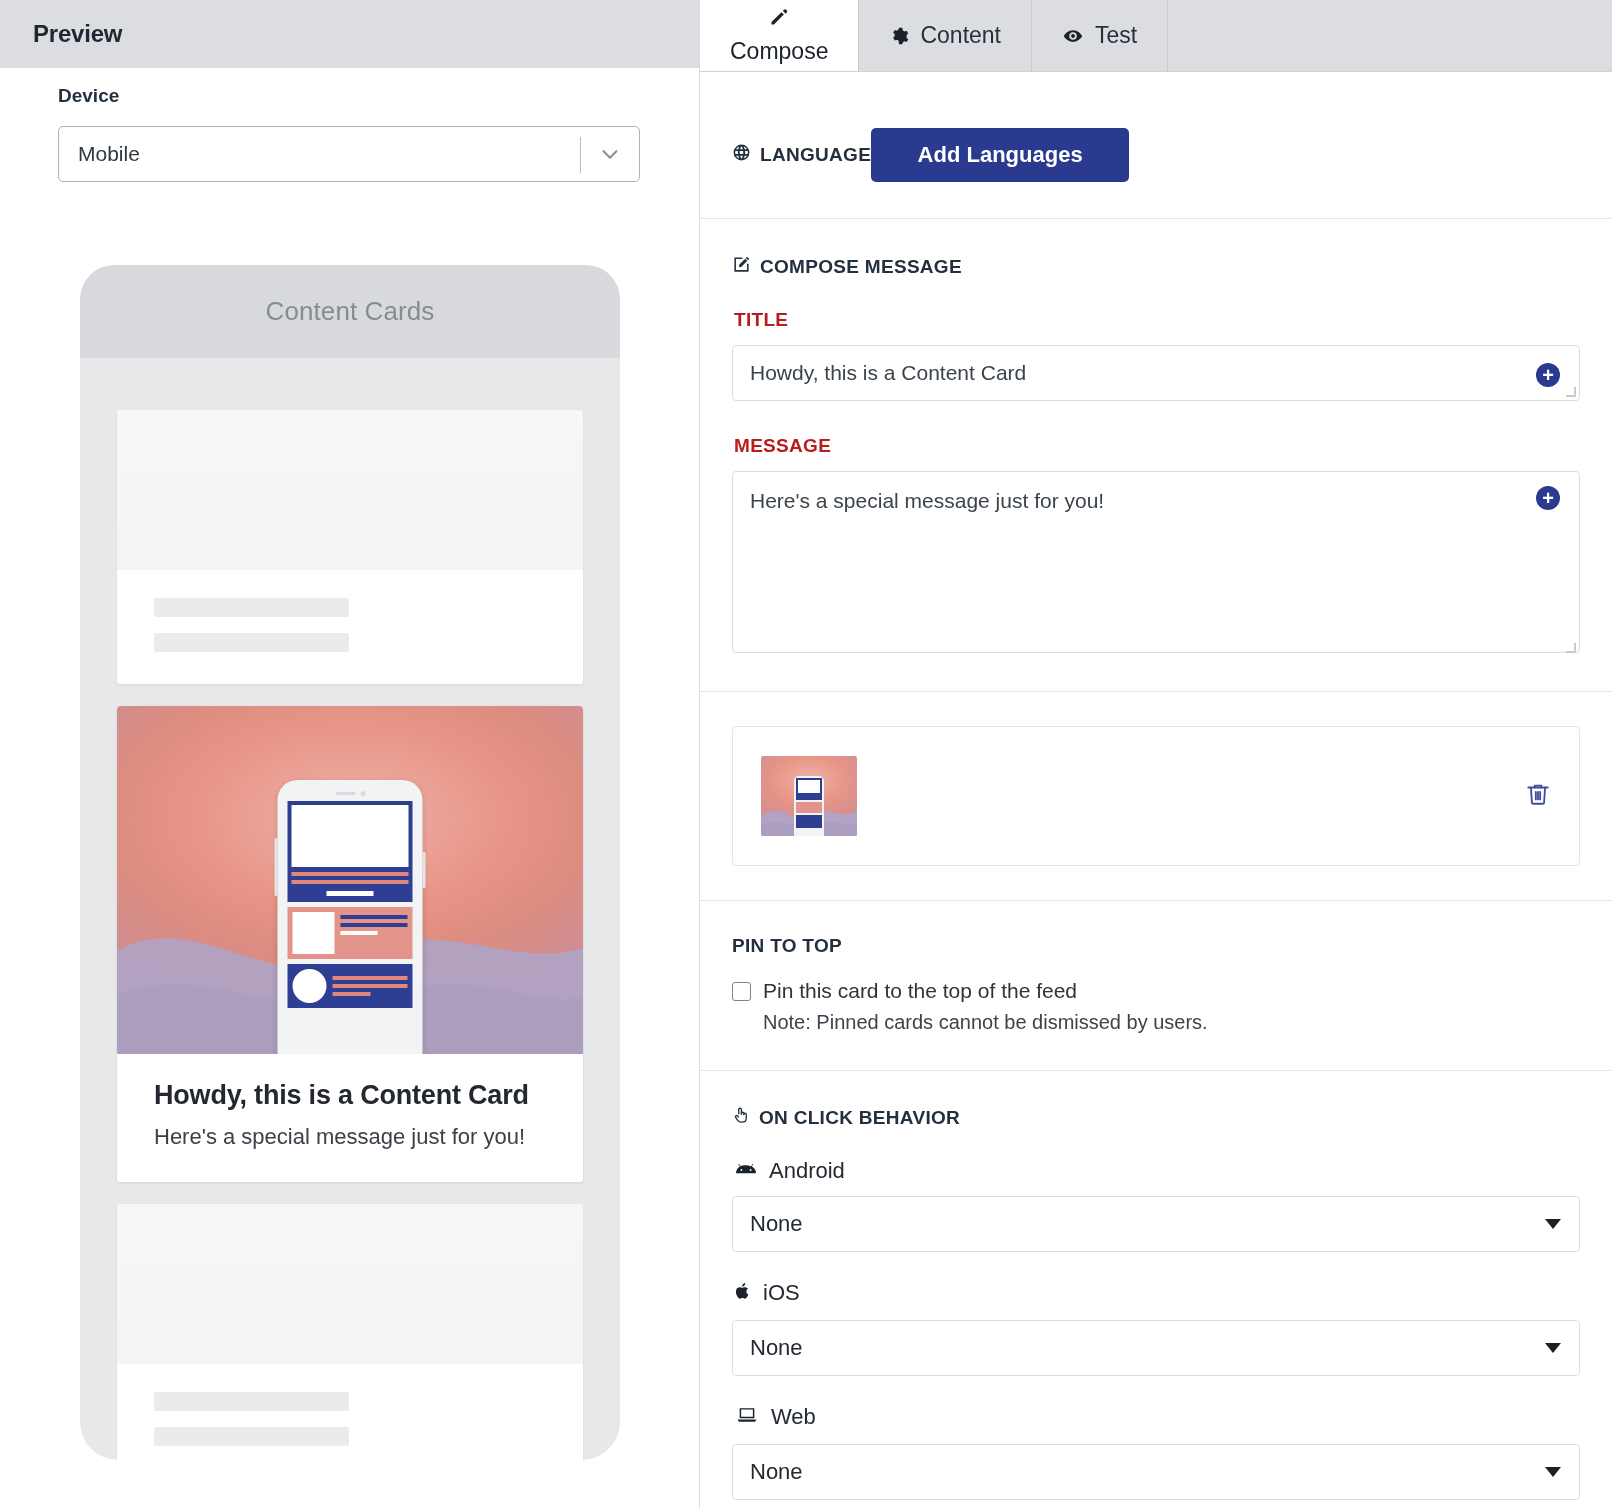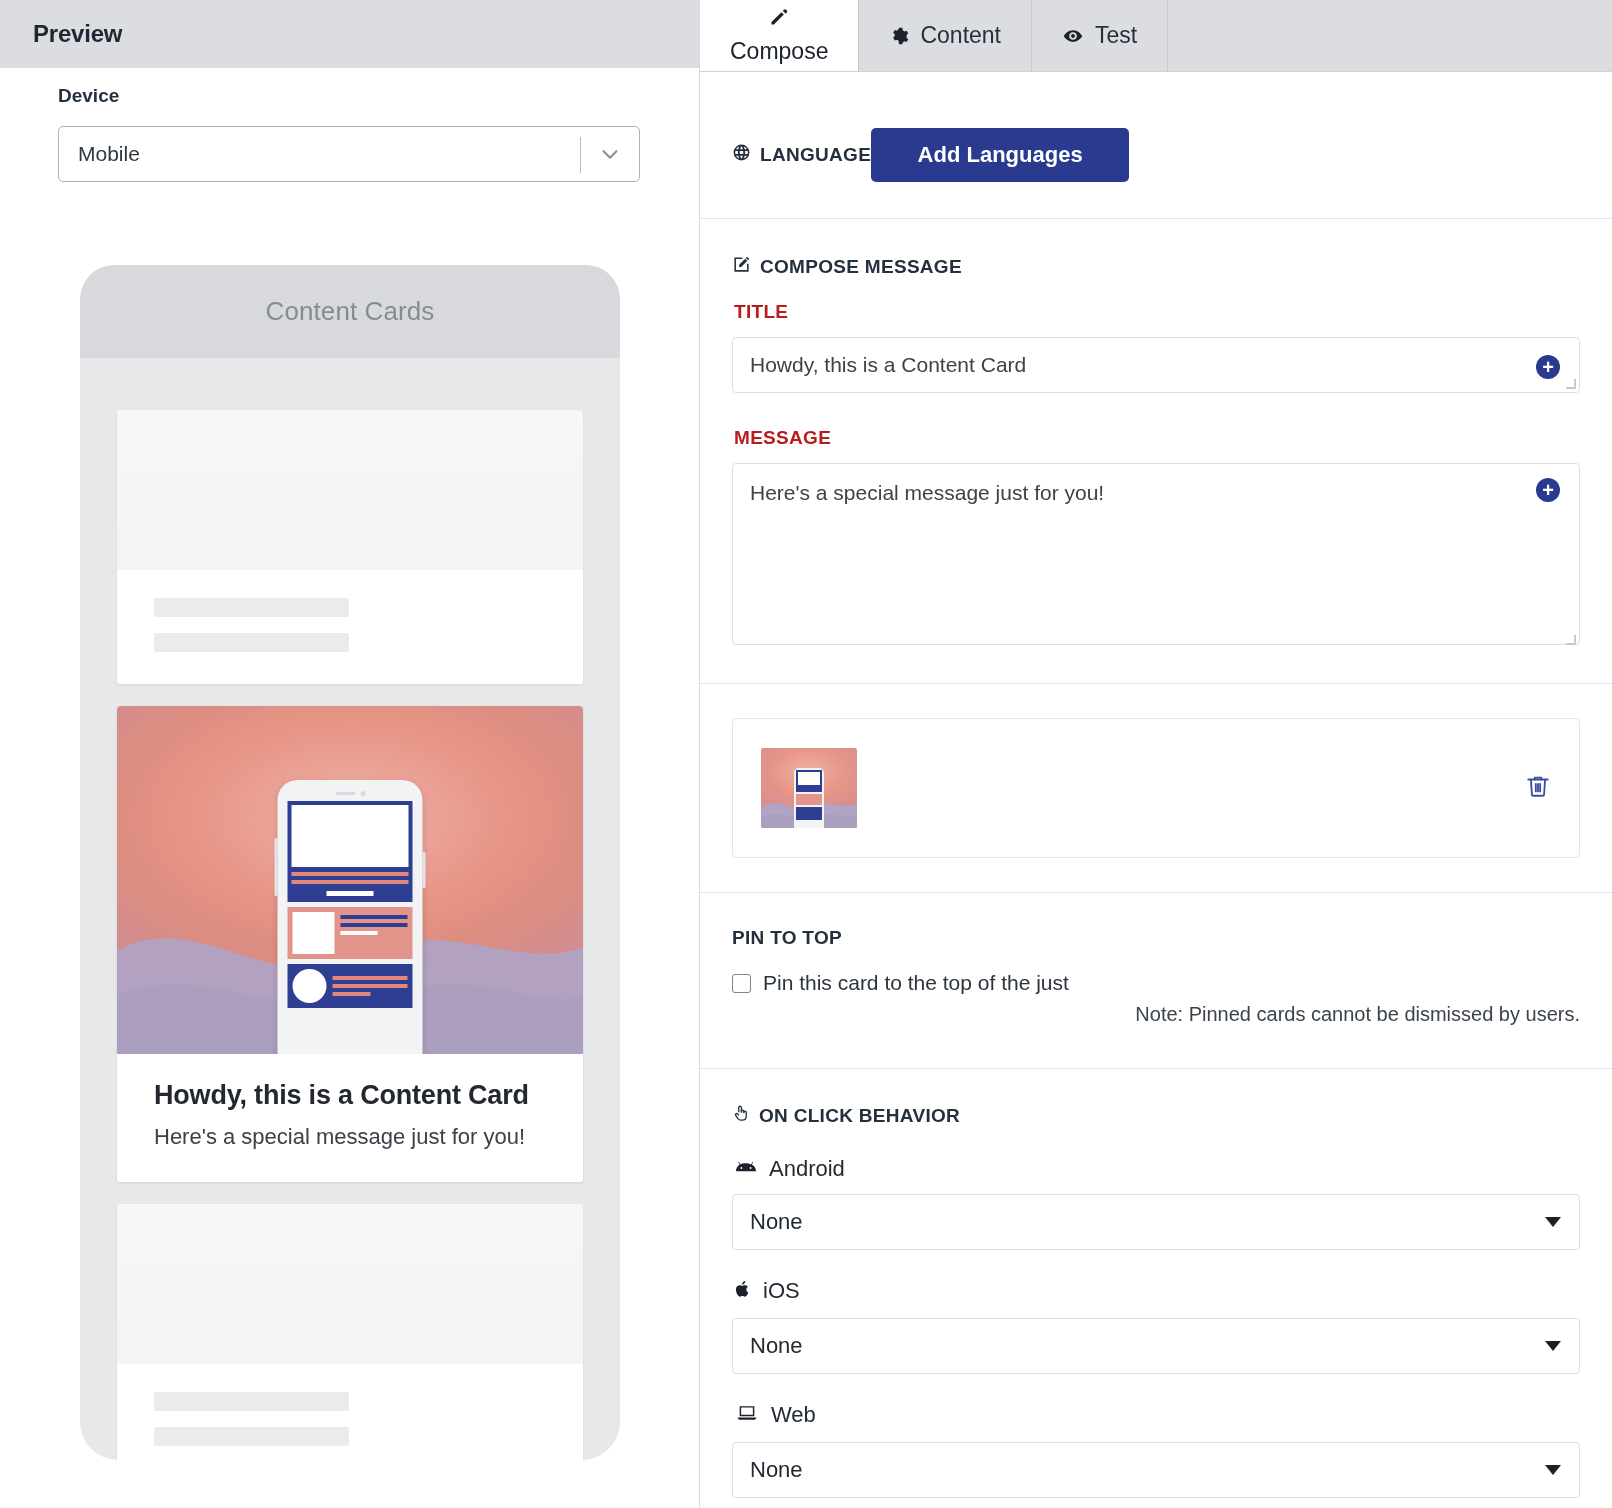--- a/index.html
+++ b/index.html
@@ -271,21 +271,21 @@
   .trash-btn { cursor:pointer; }
 
   .pin-sec { padding: 34px 32px 34px 32px; }
   .check-row { display:flex; align-items:center; gap:12px; margin-top: 22px; }
   .checkbox {
     width: 19px; height: 19px; border: 1.6px solid #7d848c;
     border-radius: 3px; background: #fff; cursor: pointer;
     flex: 0 0 19px;
   }
   .check-label { font-size: 21px; color: #2c343c; }
-  .note { font-size: 20px; color: #3b434b; margin: 8px 0 8px 31px; text-align: right; }
+  .note { font-size: 20px; color: #3b434b; margin: 8px 0 2px 31px; }
 
   .click-sec { padding: 34px 32px 0 32px; }
   .plat-label {
     display:flex; align-items:flex-start; gap:11px;
     font-size: 22px; color:#232a32; margin: 28px 0 12px 2px;
   }
   .plat-label:first-of-type { margin-top: 24px; }
   .select-box {
     width: 100%; height: 56px;
     border: 1px solid #dcdee1; border-radius: 4px;
@@ -432,21 +432,21 @@
             </svg>
         </span>
         <span>LANGUAGE</span>
       </div>
       <button class="btn-primary">Add Languages</button>
     </div>
 
     <div class="sec-divider"></div>
 
     <div class="compose-sec">
-      <div class="sec-head" style="margin-bottom:22px">
+      <div class="sec-head" style="margin-bottom:30px">
         <span>
           <svg width="19" height="19" viewBox="0 0 24 24" fill="#25303f">
               <path d="M3 3h10v2H5v14h14v-8h2v10H3V3z"></path>
               <path d="M21.3 4.3 19.7 2.7a1 1 0 0 0-1.4 0l-1 1 3 3 1-1a1 1 0 0 0 0-1.4zM16.6 4.7 9 12.3V15h2.7l7.6-7.6-2.7-2.7z"></path>
             </svg>
         </span>
         <span>COMPOSE MESSAGE</span>
       </div>
 
       <div class="field-label">TITLE</div>
@@ -493,21 +493,21 @@
     </div>
 
     <div class="sec-divider"></div>
 
     <div class="pin-sec">
       <div class="sec-head">
         <span>PIN TO TOP</span>
       </div>
       <div class="check-row">
         <span class="checkbox"></span>
-        <span class="check-label">Pin this card to the top of the just</span>
+        <span class="check-label">Pin this card to the top of the feed</span>
       </div>
       <div class="note">Note: Pinned cards cannot be dismissed by users.</div>
     </div>
 
     <div class="sec-divider"></div>
 
     <div class="click-sec">
       <div class="sec-head">
         <span>
           <svg width="18" height="20" viewBox="0 0 24 24" fill="none" stroke="#25303f" stroke-width="1.8" stroke-linejoin="round">

